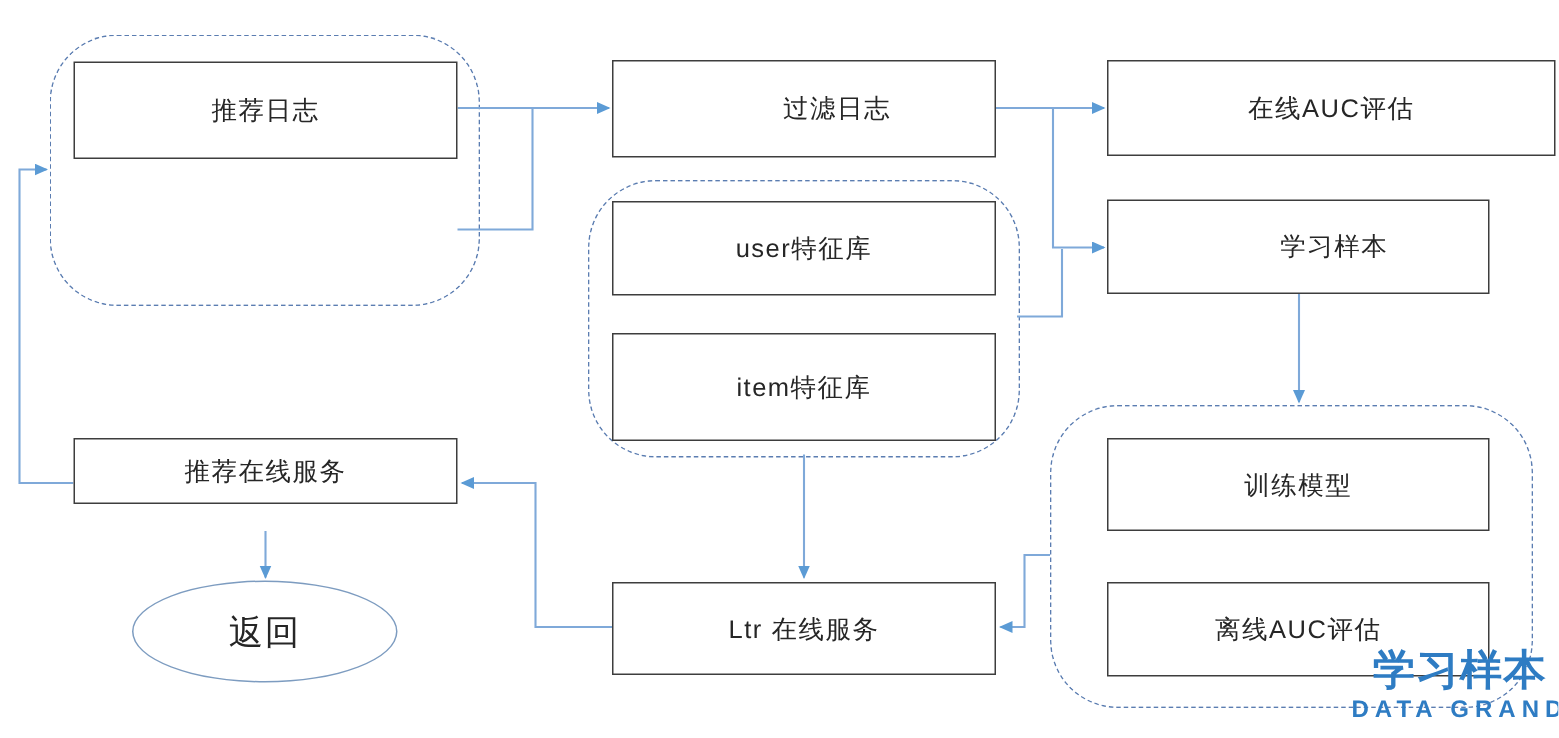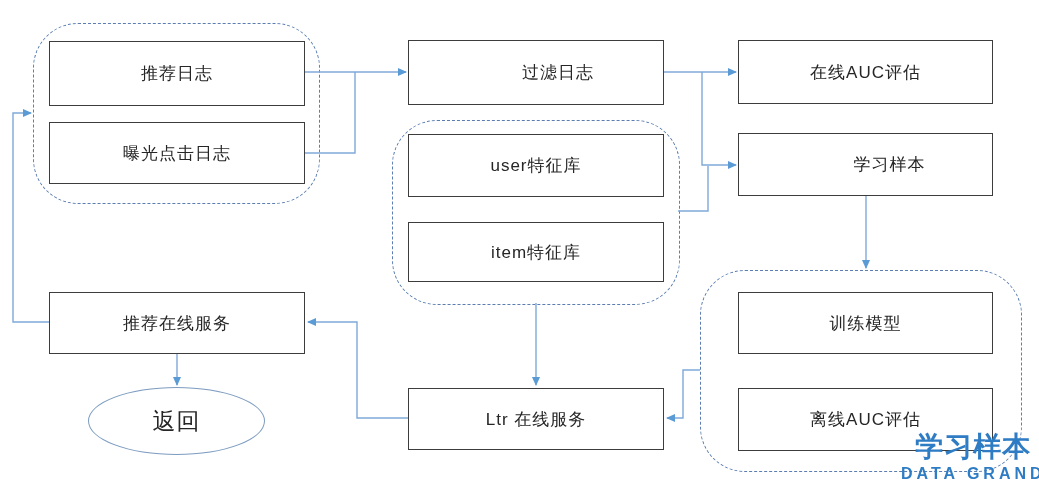--- a/index.html
+++ b/index.html
@@ -88,39 +88,38 @@
       <path d="M700,370 L683,370 L683,418 L667,418" marker-end="url(#arrow)"></path>
       <path d="M536,303 L536,385" marker-end="url(#arrow)"></path>
       <path d="M408,418 L357,418 L357,322 L308,322" marker-end="url(#arrow)"></path>
       <path d="M177,354 L177,385" marker-end="url(#arrow)"></path>
       <path d="M49,322 L13,322 L13,113 L31,113" marker-end="url(#arrow)"></path>
     </g>
   </svg>
 
   <div class="box" style="left:49px;top:41px;width:256px;height:65px;">推荐日志</div>
 
-  <div class="box" style="left:49px;top:122px;width:256px;height:62px;">曝光点击日志</div>
 
   <div class="box" style="left:408px;top:40px;width:256px;height:65px;padding-left:44px;">过滤日志</div>
 
-  <div class="box" style="left:738px;top:40px;width:255px;height:64px;">在线AUC评估</div>
+  <div class="box" style="left:738px;top:40px;width:299px;height:64px;">在线AUC评估</div>
 
   <div class="box" style="left:738px;top:133px;width:255px;height:63px;padding-left:48px;">学习样本</div>
 
   <div class="box" style="left:408px;top:134px;width:256px;height:63px;">user特征库</div>
 
-  <div class="box" style="left:408px;top:222px;width:256px;height:60px;">item特征库</div>
+  <div class="box" style="left:408px;top:222px;width:256px;height:72px;">item特征库</div>
 
   <div class="box" style="left:738px;top:292px;width:255px;height:62px;">训练模型</div>
 
   <div class="box" style="left:738px;top:388px;width:255px;height:63px;">离线AUC评估</div>
 
   <div class="box" style="left:408px;top:388px;width:256px;height:62px;">Ltr 在线服务</div>
 
-  <div class="box" style="left:49px;top:292px;width:256px;height:62px;">推荐在线服务</div>
+  <div class="box" style="left:49px;top:292px;width:256px;height:44px;">推荐在线服务</div>
 
   <div class="terminator" style="left:88px;top:387px;width:177px;height:68px;">返回</div>
 
   <div class="logo">
     <div class="logo-title">学习样本</div>
     <div class="logo-subtitle">DATA GRAND</div>
   </div>
 
 </div>
 

